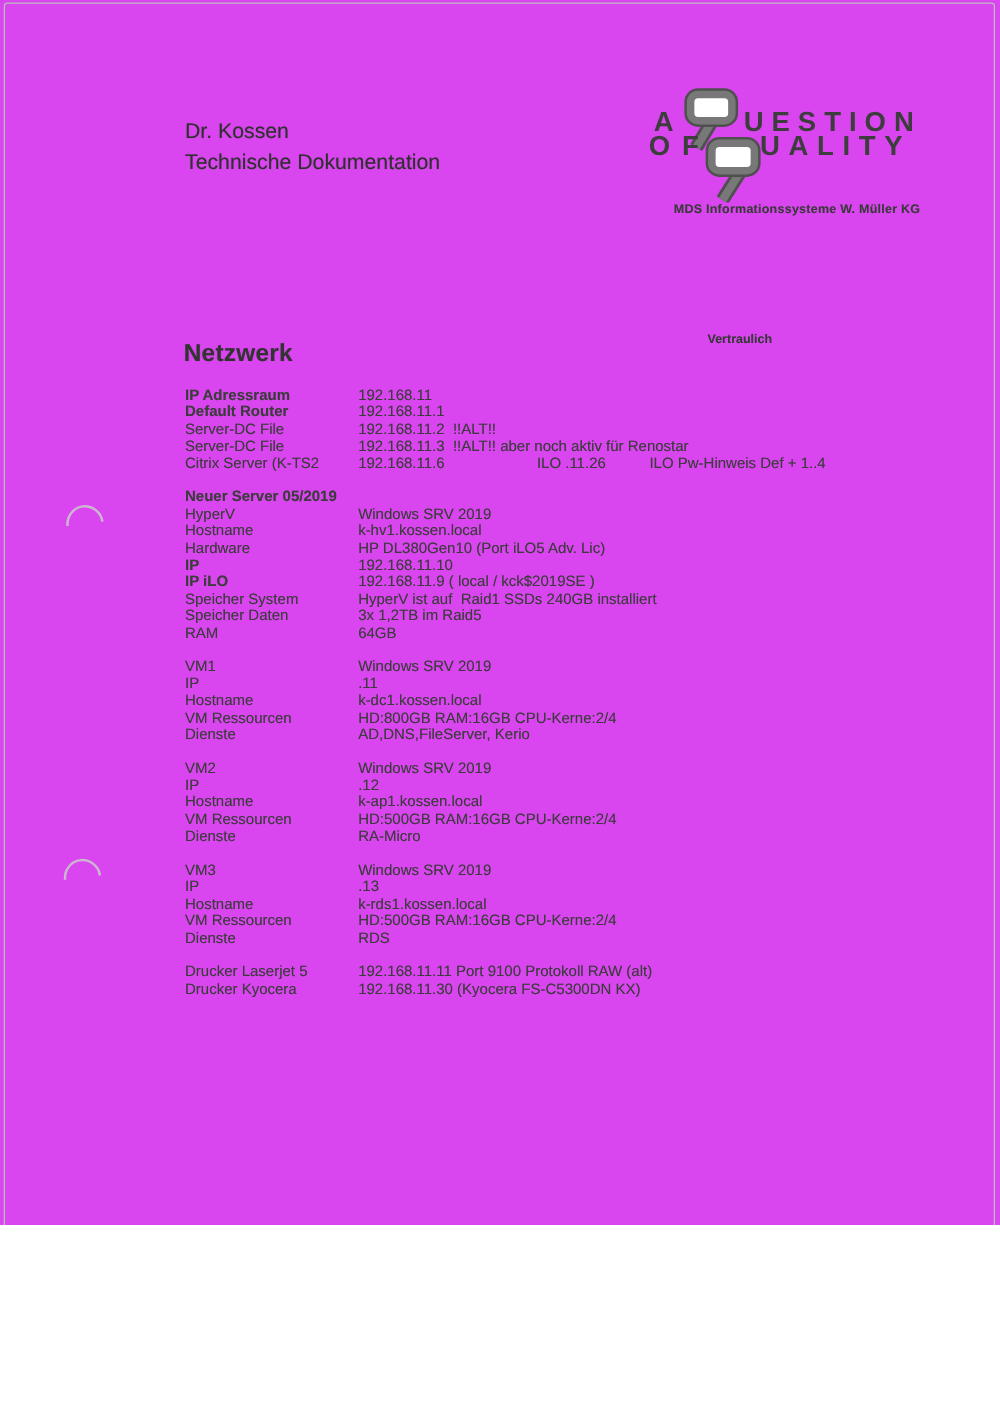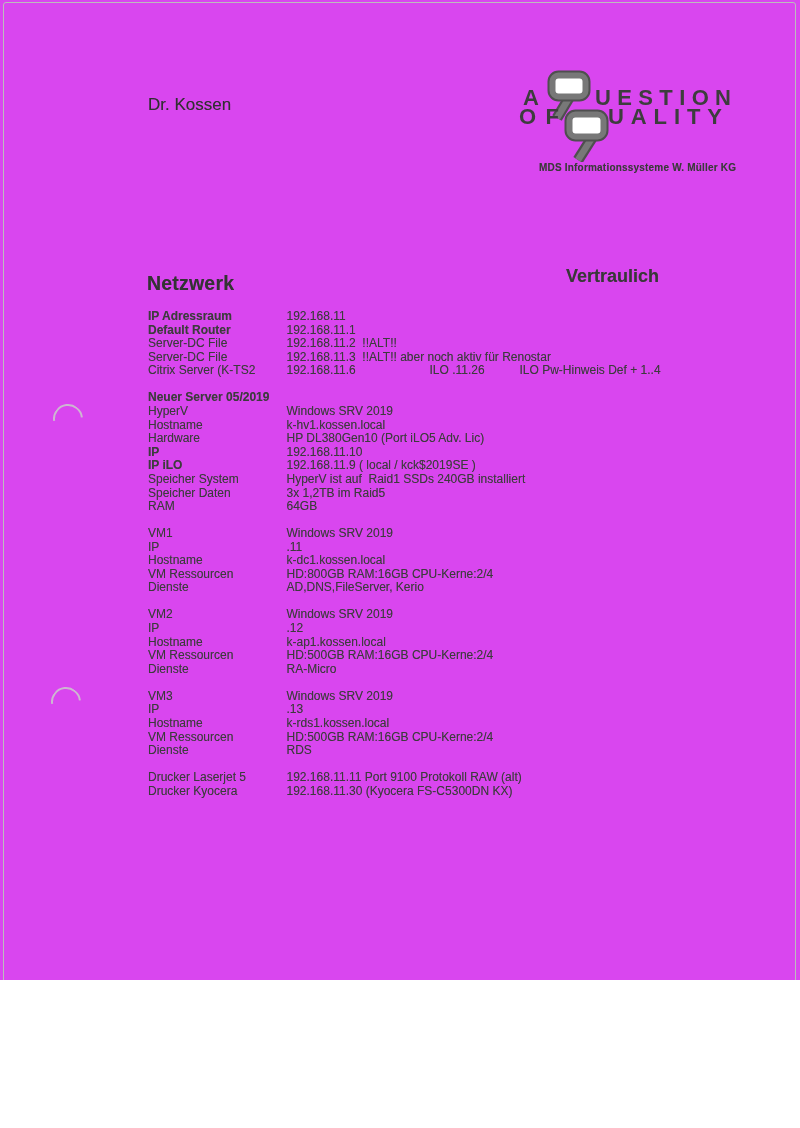--- a/index.html
+++ b/index.html
@@ -11,27 +11,27 @@
   
   .author{position:absolute;left:148px;top:92px;font-size:17px;line-height:25px;color:#303030;
           text-shadow:0 0 .6px rgba(48,48,48,.45);}
   
   .logo{position:absolute;left:513px;top:66px;width:228px;height:96px;}
   .company{position:absolute;left:539px;top:162px;font-size:10px;font-weight:bold;color:#3a3a3a;
            letter-spacing:.2px;text-shadow:0 0 .5px rgba(58,58,58,.4);}
   
   .doc-title{position:absolute;left:147px;top:272px;font-size:19.5px;font-weight:bold;color:#333;
              letter-spacing:.2px;text-shadow:0 0 .6px rgba(51,51,51,.5);}
-  .classification{position:absolute;left:566px;top:266px;font-size:18px;font-weight:bold;color:#383838;
+  .classification{position:absolute;left:566px;top:266px;font-size:10px;font-weight:bold;color:#383838;
                   text-shadow:0 0 .5px rgba(56,56,56,.45);}
   
   .sections{position:absolute;left:148px;top:309px;width:600px;
             font-size:12px;color:#3c3c3c;text-shadow:0 0 .5px rgba(60,60,60,.45);}
   .section + .section{margin-top:13.4px;}
-  .row{display:flex;height:13.6px;align-items:flex-start;}
+  .row{display:flex;height:13.6px;align-items:center;}
   .lbl{width:138.5px;flex:none;white-space:pre;}
   .bold{font-weight:bold;}
   .seg{white-space:pre;}
   .multi .seg0{display:inline-block;width:143px;flex:none;}
   .multi .seg1{display:inline-block;width:90px;flex:none;}
   
   .hole{position:absolute;width:26px;height:26px;border-radius:50%;
         border:2px solid #cbcbcb;border-bottom-color:transparent;border-right-color:transparent;
         transform:rotate(38deg);opacity:.85;}
   .hole1{left:53px;top:404px;}
@@ -44,20 +44,21 @@
 </style>
 </head>
 <body>
 
 <div class="canvas">
 
   <div class="frame"></div>
 
   <div class="author">
     <div>Dr. Kossen</div>
+    <div>Technische Dokumentation</div>
   </div>
 
   <div class="logo">
     <svg width="228" height="96" viewBox="0 0 228 96">
 
       <line x1="62" y1="22" x2="44" y2="52" stroke="#4f4f4f" stroke-width="11"></line>
       <line x1="62" y1="22" x2="44" y2="52" stroke="#787878" stroke-width="6.5"></line>
       <line x1="84" y1="64" x2="65" y2="94" stroke="#4f4f4f" stroke-width="11"></line>
       <line x1="84" y1="64" x2="65" y2="94" stroke="#787878" stroke-width="6.5"></line>
 

